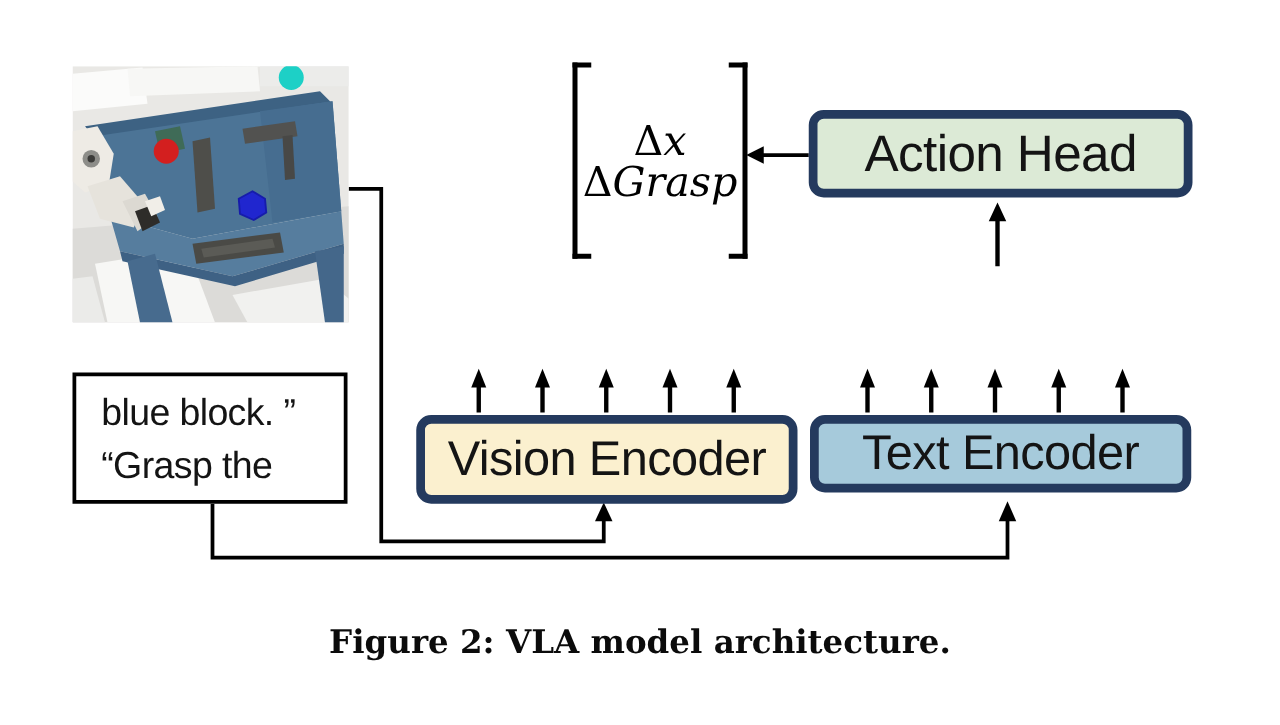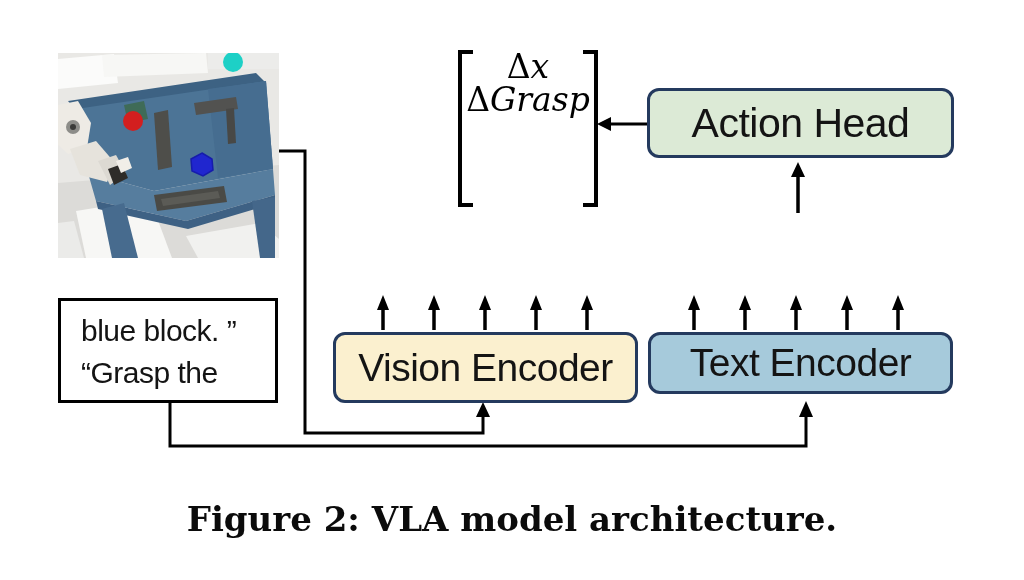--- a/index.html
+++ b/index.html
@@ -4,55 +4,55 @@
 <style>
   html,body { margin:0; padding:0; background:#ffffff; }
   #canvas {
     position:relative; width:1024px; height:580px; background:#ffffff;
     font-family:"Liberation Sans", sans-serif; overflow:hidden;
   }
   #connector-layer { position:absolute; left:0; top:0; z-index:0; }
 
   .node {
     position:absolute; z-index:2; box-sizing:border-box;
-    border:3px solid #701a75; border-radius:12px;
+    border:7px solid #701a75; border-radius:12px;
     display:flex; align-items:center; justify-content:center;
     color:#141414; letter-spacing:-0.5px; white-space:nowrap;
   }
   #action-head  { left:647px; top:88px;  width:307px; height:70px; font-size:41px; }
   #llm          { left:333px; top:213px; width:618px; height:78px; font-size:44px; }
   #vision-enc   { left:333px; top:332px; width:305px; height:71px; font-size:39px; }
   #text-enc     { left:648px; top:332px; width:305px; height:62px; font-size:39px; }
 
   #scene {
     position:absolute; left:58px; top:53px; width:221px; height:205px; z-index:2;
   }
   #instruction-box {
     position:absolute; left:58px; top:298px; width:220px; height:105px; z-index:2;
     box-sizing:border-box; background:#ffffff; border:3px solid #000000;
     padding:9px 0 0 20px; font-size:30px; line-height:42px; color:#141414;
     letter-spacing:-0.5px; white-space:nowrap;
   }
 
   #action-output {
     position:absolute; left:458px; top:50px; width:140px; height:157px; z-index:2;
-    display:flex; flex-direction:column; justify-content:flex-start;
+    display:flex; flex-direction:column; justify-content:center;
     font-family:"DejaVu Serif", serif; font-size:33px; color:#000;
     text-align:center; line-height:1;
   }
   .bracket { position:absolute; top:0; bottom:0; width:15px; box-sizing:border-box; }
   .bracket.left  { left:0;  border:4px solid #000; border-right:none; }
   .bracket.right { right:0; border:4px solid #000; border-left:none; }
   .mrow .delta { font-style:normal; }
   .mrow .mvar  { font-style:italic; }
 
   #caption {
     position:absolute; left:0; top:499px; width:1024px; z-index:2;
     text-align:center; font-family:"DejaVu Serif", serif; font-weight:700;
-    font-size:34px; color:#0b0b0b;
+    font-size:26px; color:#0b0b0b;
   }
 </style>
 </head>
 <body>
 
 <div id="canvas">
 
   <svg id="connector-layer" width="1024" height="580">
     <g fill="#000">
       <path d="M279 151 H305 V433 H483 V414" fill="none" stroke="#000" stroke-width="3"></path>

